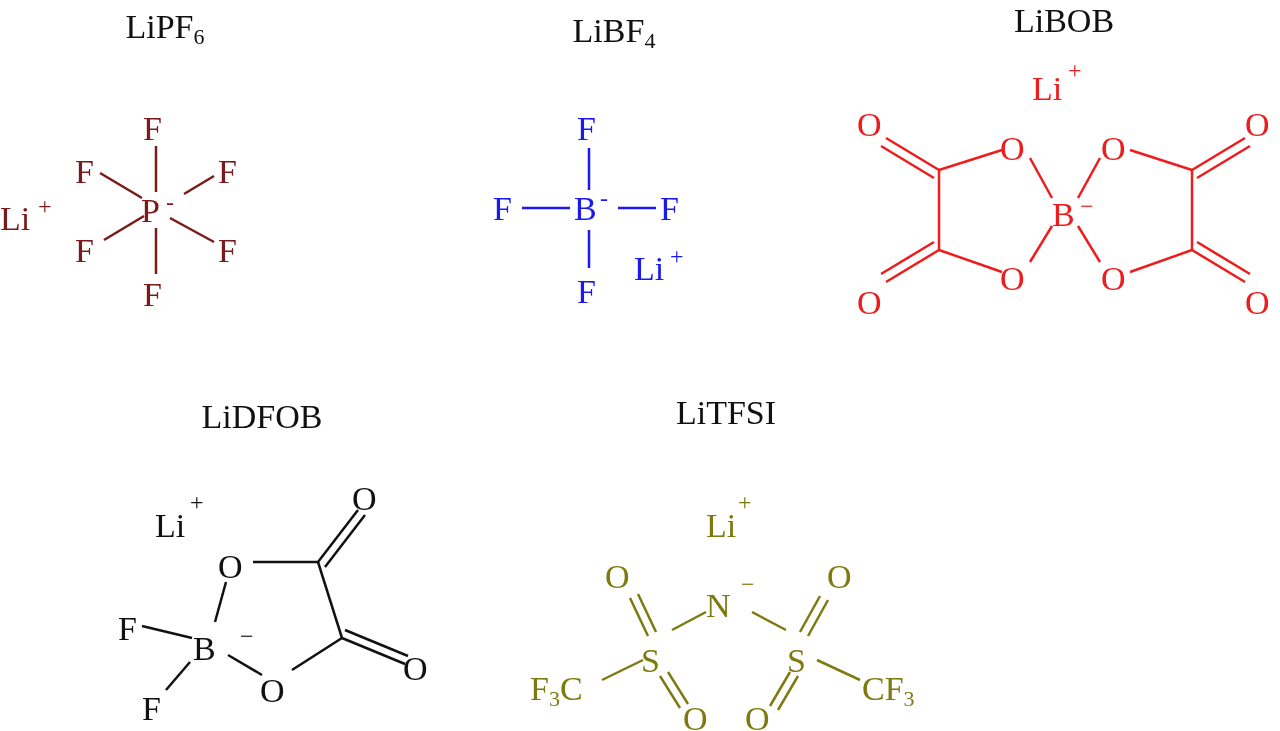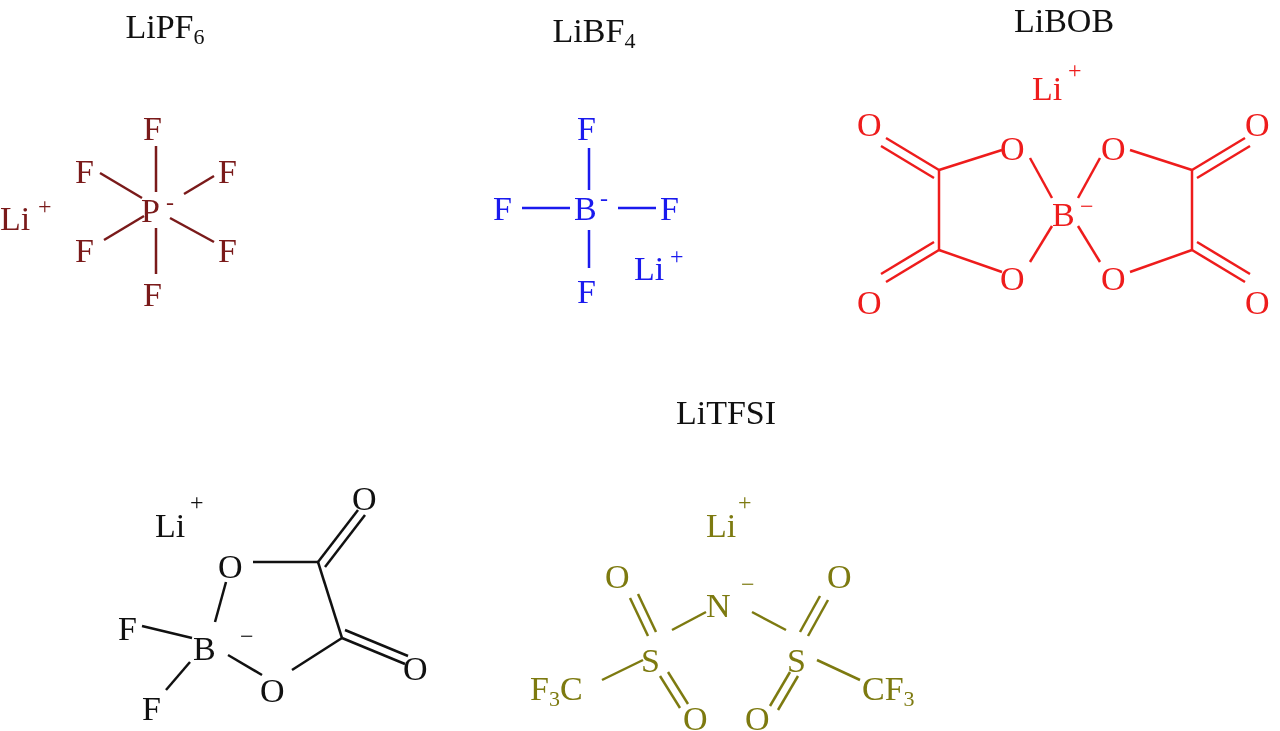--- a/index.html
+++ b/index.html
@@ -8,22 +8,23 @@
   .title { position:absolute; font-size:34px; color:#111; white-space:nowrap; transform:translateX(-50%); line-height:1; }
   .title sub { font-size:22px; vertical-align:-6px; }
   svg text { font-family:"Liberation Serif", "DejaVu Serif", serif; }
 </style>
 </head>
 <body>
 
 <div id="canvas">
 
   <div class="title" style="left:165px; top:10px;"><span>LiPF</span><sub>6</sub></div>
-  <div class="title" style="left:594px; top:14px;"><span>LiBF</span><sub>4</sub></div>
+  <div class="title" style="left:614px; top:14px;"><span>LiBF</span><sub>4</sub></div>
   <div class="title" style="left:1064px; top:4px;text-align:right;"><span>LiBOB</span></div>
+  <div class="title" style="left:262px; top:400px;"><span>LiDFOB</span></div>
   <div class="title" style="left:726px; top:396px;"><span>LiTFSI</span></div>
 
   <svg width="1280" height="731" style="position:absolute;left:0;top:0;">
 
     <g fill="#7a1a1a" stroke="#7a1a1a" font-size="34">
       <g stroke-width="2.5">
         <line x1="156" y1="146" x2="156" y2="192"></line>
         <line x1="156" y1="228" x2="156" y2="274"></line>
         <line x1="100" y1="173" x2="142" y2="198"></line>
         <line x1="184" y1="194" x2="214" y2="176"></line>

